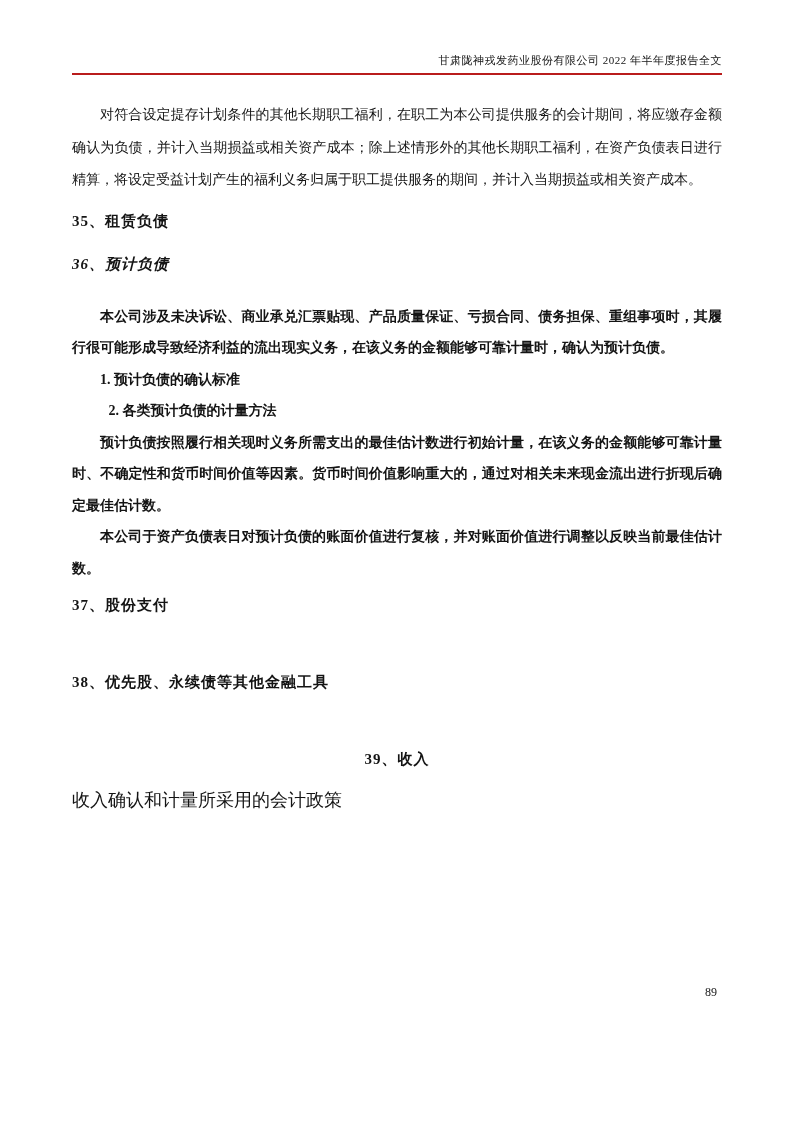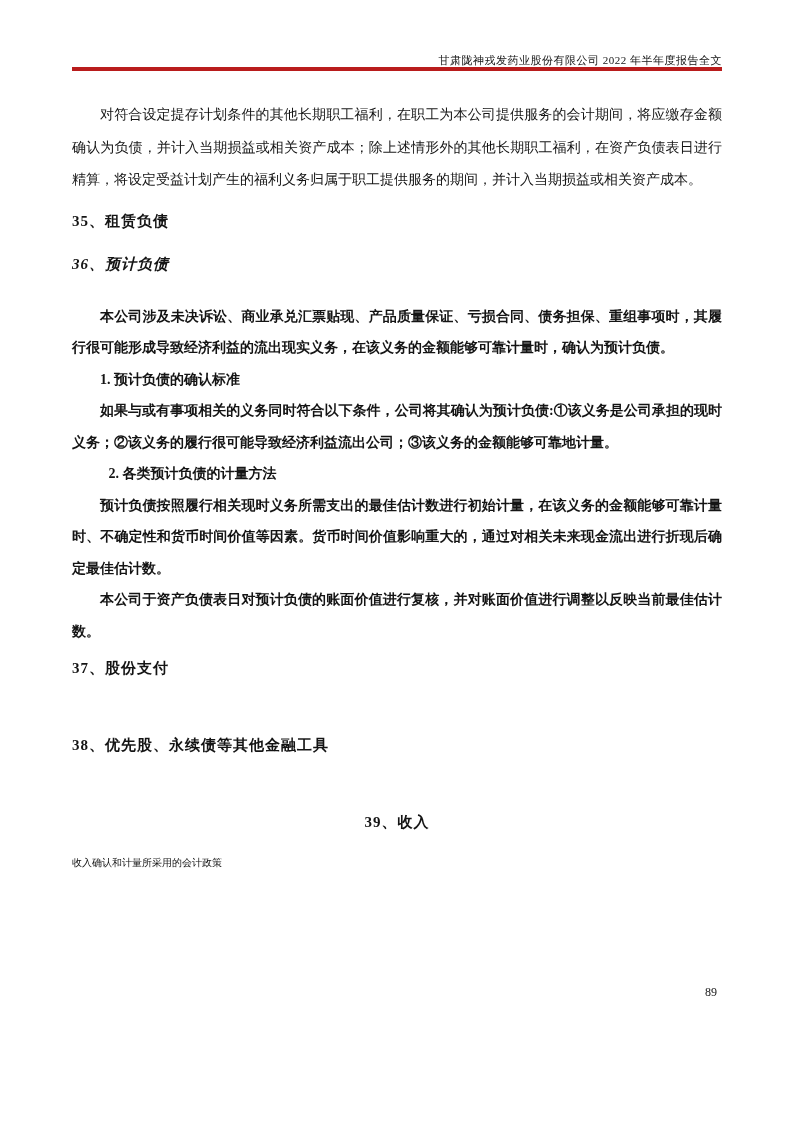--- a/index.html
+++ b/index.html
@@ -19,22 +19,22 @@
   }
   .running-header {
     position: absolute;
     top: 53px;
     left: 72px;
     right: 71px;
     text-align: right;
     font-size: 11px;
     line-height: 14px;
     letter-spacing: 0.5px;
-    padding-bottom: 0;
-    border-bottom: 4px solid #b91c1c;
+    padding-bottom: 6px;
+    border-bottom: 2px solid #b91c1c;
   }
   .doc-body {
     position: absolute;
     top: 90px;
     left: 72px;
     right: 71px;
   }
   .para {
     margin: 0;
     font-size: 14px;
@@ -67,21 +67,21 @@
     font-weight: bold;
   }
   .numbered-item {
     text-indent: 2em;
   }
   .numbered-item.extra-indent {
     text-indent: 2.6em;
   }
   .policy-line {
     margin: 22px 0 0 0;
-    font-size: 10px;
+    font-size: 18px;
     line-height: 18px;
     text-align: left;
     text-indent: 0;
   }
   .page-number {
     position: absolute;
     top: 984px;
     right: 76px;
     font-size: 12px;
     line-height: 16px;
@@ -100,21 +100,20 @@
 
     <p class="para intro">对符合设定提存计划条件的其他长期职工福利，在职工为本公司提供服务的会计期间，将应缴存金额确认为负债，并计入当期损益或相关资产成本；除上述情形外的其他长期职工福利，在资产负债表日进行精算，将设定受益计划产生的福利义务归属于职工提供服务的期间，并计入当期损益或相关资产成本。</p>
 
     <span class="sec-heading h-35">35、租赁负债</span>
 
     <span class="sec-heading h-36">36、预计负债</span>
 
     <div class="sec36-body">
       <p class="para">本公司涉及未决诉讼、商业承兑汇票贴现、产品质量保证、亏损合同、债务担保、重组事项时，其履行很可能形成导致经济利益的流出现实义务，在该义务的金额能够可靠计量时，确认为预计负债。</p>
       <p class="para numbered-item">1. 预计负债的确认标准</p>
-      <p class="para">如果与或有事项相关的义务同时符合以下条件，公司将其确认为预计负债:①该义务是公司承担的现时义务；②该义务的履行很可能导致经济利益流出公司；③该义务的金额能够可靠地计量。</p>
       <p class="para numbered-item extra-indent">2. 各类预计负债的计量方法</p>
       <p class="para">预计负债按照履行相关现时义务所需支出的最佳估计数进行初始计量，在该义务的金额能够可靠计量时、不确定性和货币时间价值等因素。货币时间价值影响重大的，通过对相关未来现金流出进行折现后确定最佳估计数。</p>
       <p class="para">本公司于资产负债表日对预计负债的账面价值进行复核，并对账面价值进行调整以反映当前最佳估计数。</p>
     </div>
 
     <span class="sec-heading h-37">37、股份支付</span>
 
     <span class="sec-heading h-38">38、优先股、永续债等其他金融工具</span>
 
     <span class="sec-heading h-39">39、收入</span>

